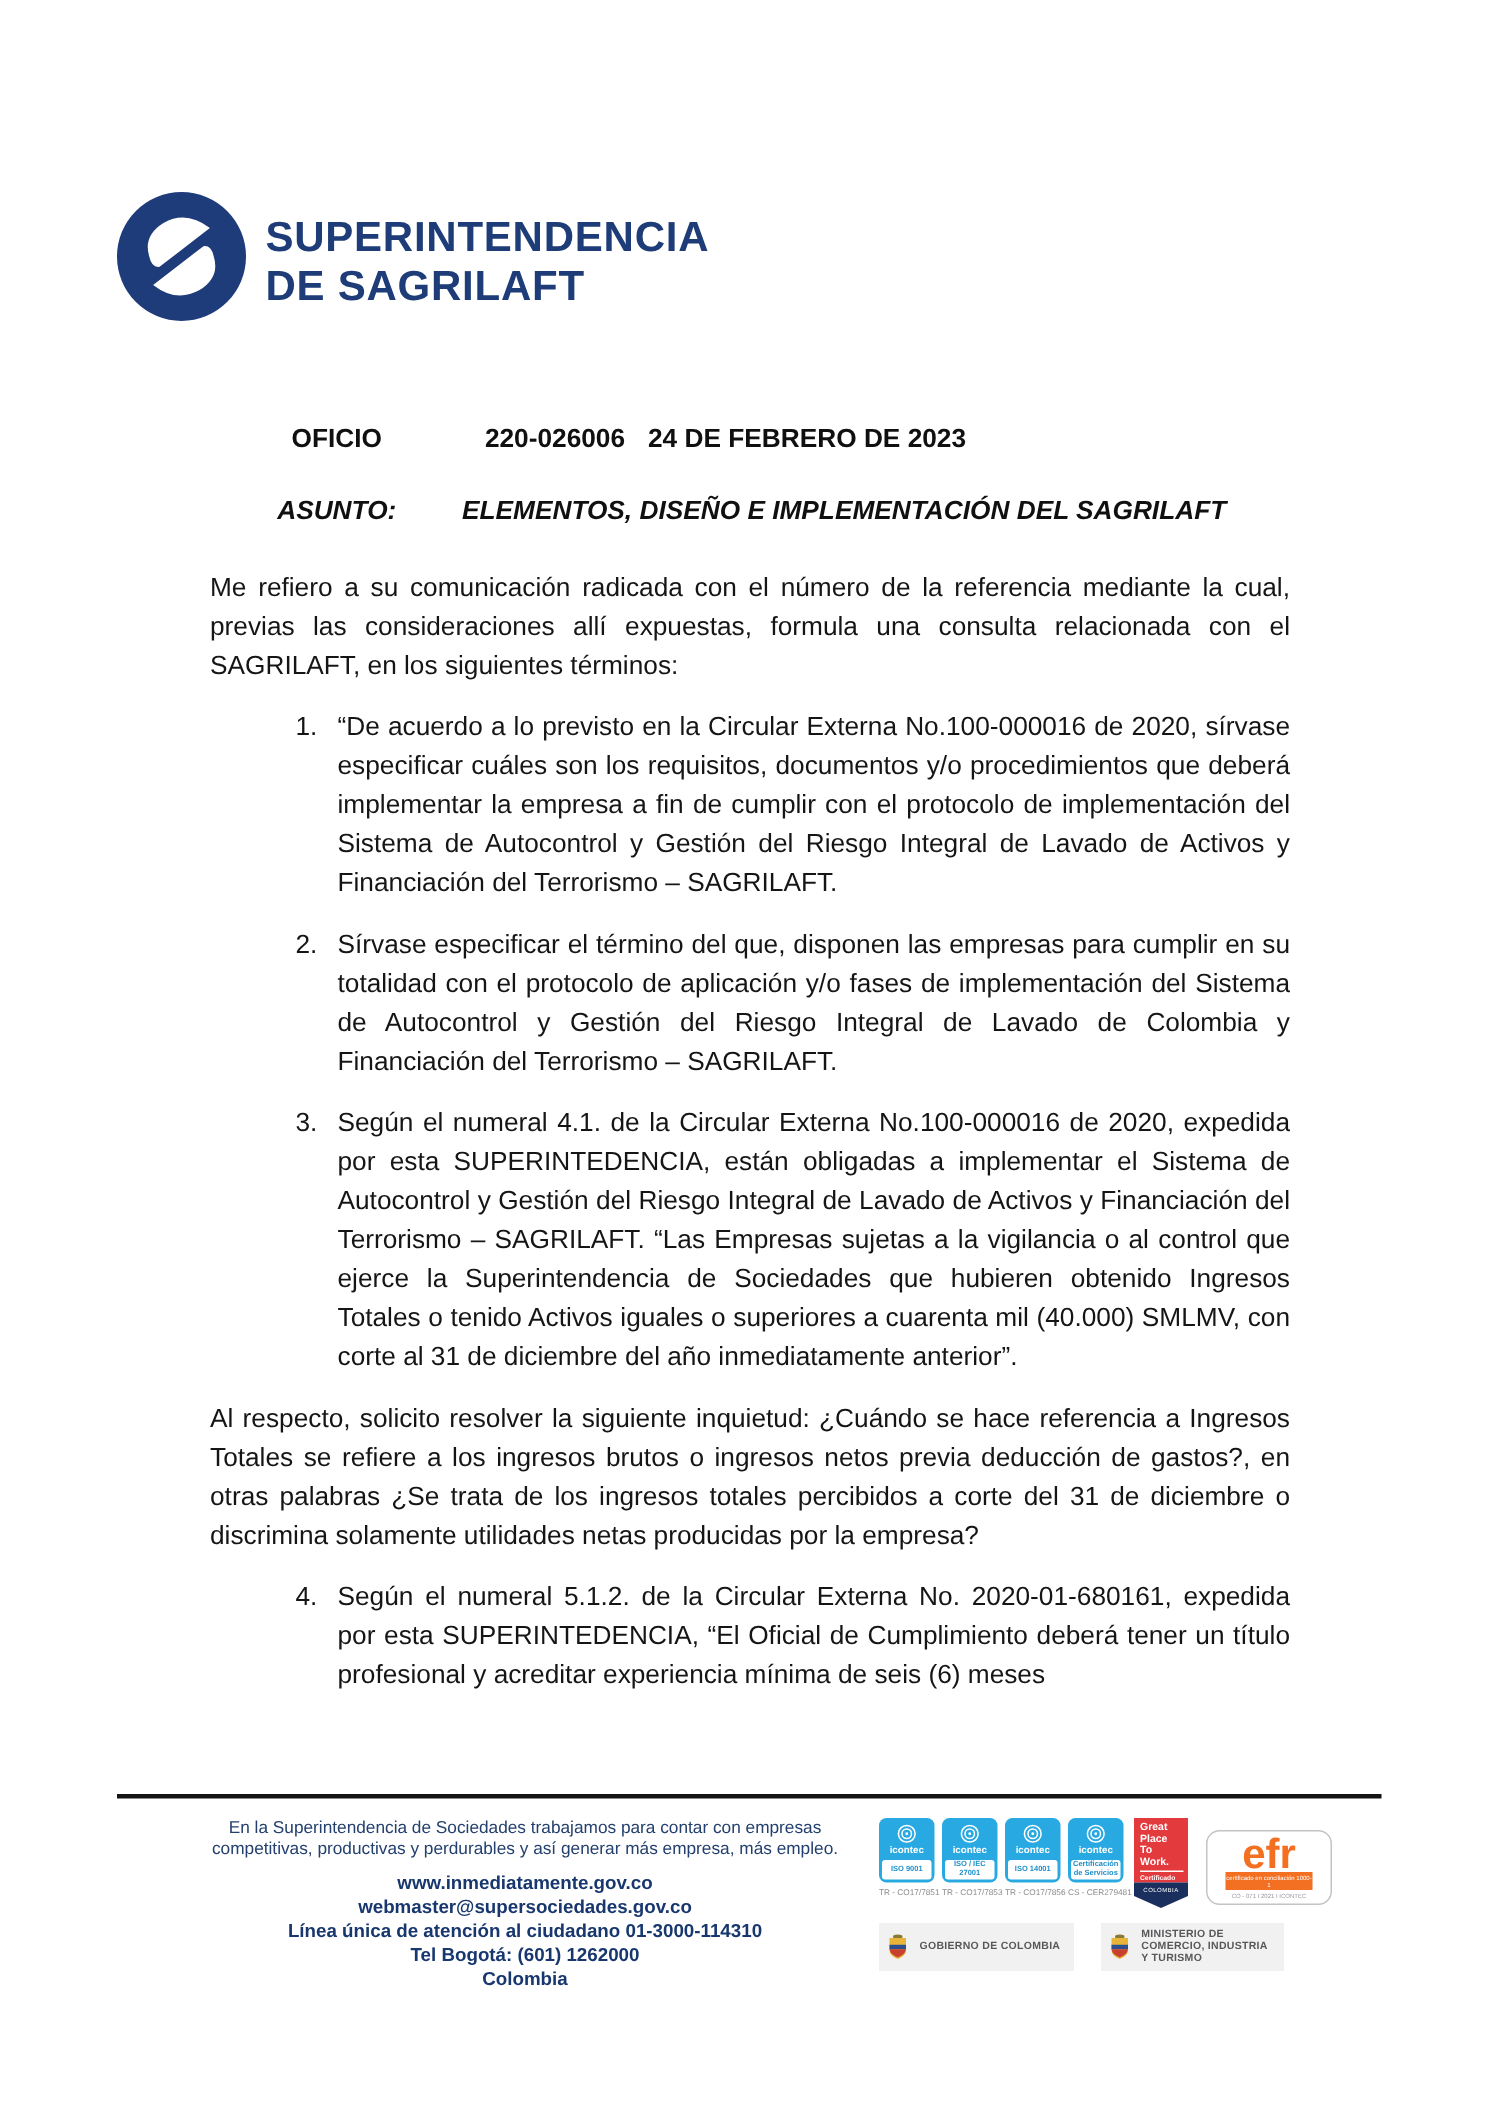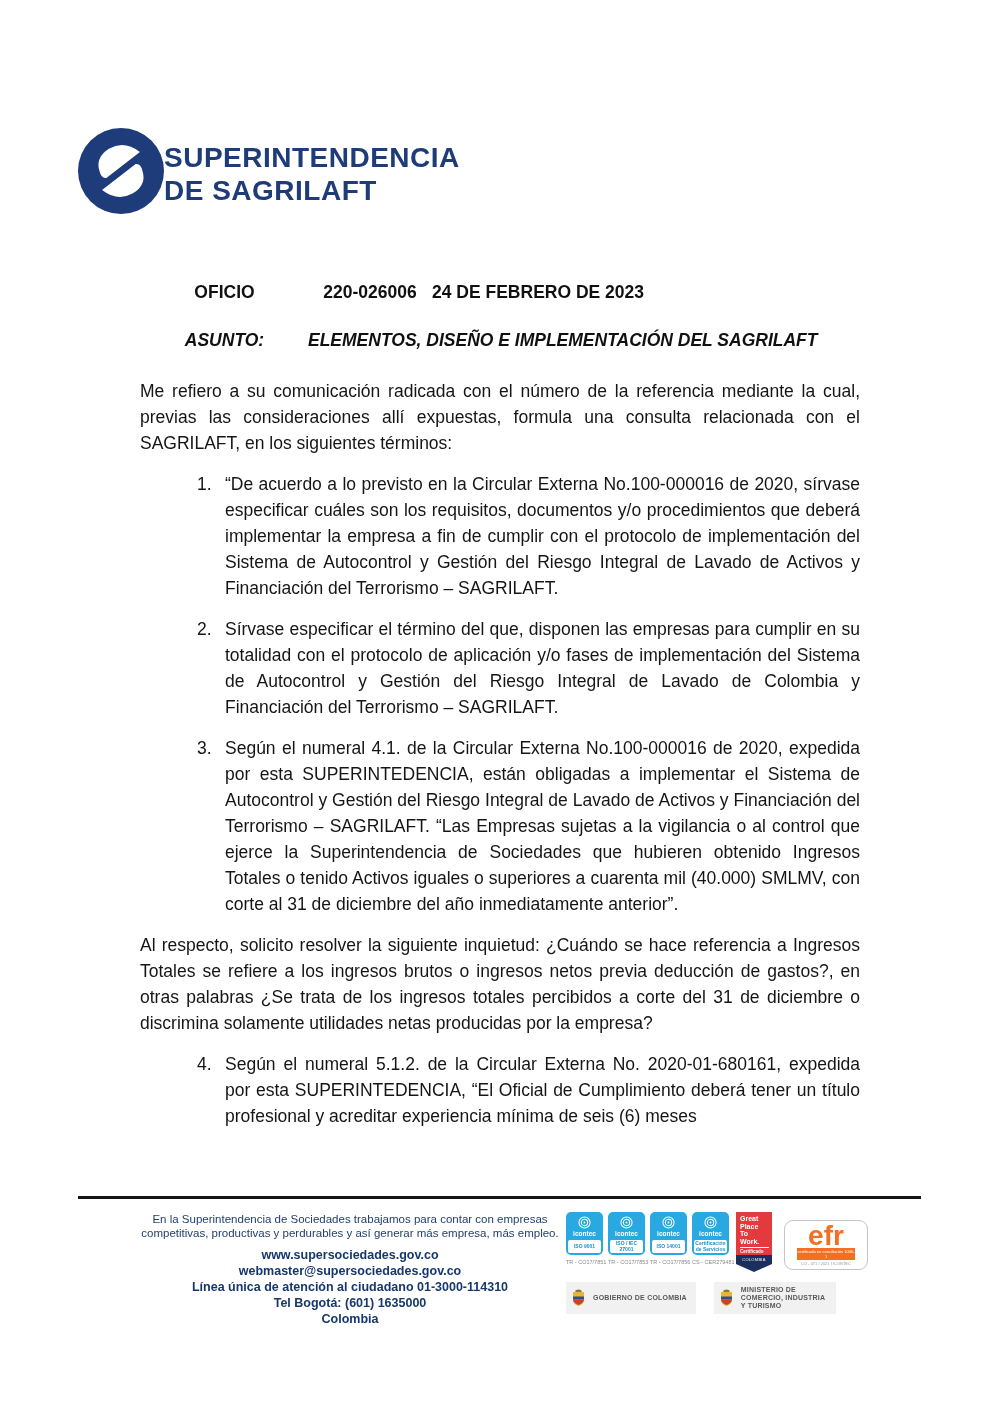--- a/index.html
+++ b/index.html
@@ -1,20 +1,20 @@
 <!DOCTYPE html>
 <html><head>
 <meta charset="utf-8">
 <style>
   html,body{margin:0;padding:0;background:#ffffff;}
   .page{position:relative;width:1000px;height:1415px;background:#ffffff;overflow:hidden;
         font-family:"Liberation Sans","DejaVu Sans",sans-serif;}
 
   
-  .brand{position:absolute;top:128px;left:78px;display:flex;align-items:flex-start;gap:0;}
+  .brand{position:absolute;top:128px;left:78px;display:flex;align-items:flex-start;gap:13px;}
   .brand-logo{width:86px;height:86px;display:block;}
   .brand-text{padding-top:13px;font-weight:bold;font-size:28px;line-height:33px;
               color:#1e3c78;letter-spacing:0.5px;}
 
   
   .doc-head{position:absolute;top:282px;left:141px;right:140px;
             font-weight:bold;font-size:17.5px;color:#101010;text-align:center;}
   .dh-row{display:flex;line-height:21px;}
   .dh-row.asunto{margin-top:27px;font-style:italic;}
   .dh-label{width:167px;flex:none;}
@@ -25,21 +25,21 @@
            font-size:17.5px;line-height:26px;color:#151515;text-align:justify;}
   .content p{margin:0 0 15px 0;}
   .li{display:flex;margin:0 0 15px 0;}
   .li-num{width:28px;margin-left:57px;flex:none;}
   .li-text{flex:1;text-align:justify;}
 
   .rule{position:absolute;top:1196px;left:78px;right:79px;height:0;
         border-top:3px solid #141414;}
 
   
-  .footer{position:absolute;top:1212px;left:0;width:1000px;display:flex;align-items:flex-start;}
+  .footer{position:absolute;top:1212px;left:0;width:1000px;display:flex;align-items:flex-start;gap:20px;}
   .f-left{width:420px;margin-left:140px;text-align:center;color:#24406e;}
   .f-tagline{font-size:11.5px;line-height:14px;}
   .f-bold{margin-top:7px;font-weight:bold;font-size:12.5px;line-height:16px;color:#17376e;}
 
   .f-right{margin-left:6px;width:310px;}
   .badge-row{display:flex;align-items:flex-start;gap:5px;}
   .ic-wrap{width:37px;flex:none;text-align:center;}
   .ic{background:#29a9e1;border-radius:5px;padding:3px 2px 2px 2px;}
   .ic-rings{display:block;margin:1px auto 0 auto;}
   .ic-name{color:#ffffff;font-weight:bold;font-size:6.5px;line-height:8px;margin:1px 0 2px 0;}
@@ -121,24 +121,24 @@
 
   <div class="rule"></div>
 
   <div class="footer">
     <div class="f-left">
       <div class="f-tagline">
         <div>En la Superintendencia de Sociedades trabajamos para contar con empresas</div>
         <div>competitivas, productivas y perdurables y así generar más empresa, más empleo.</div>
       </div>
       <div class="f-bold">
-        <div>www.supersociedades.gov.co</div>
+        <div>www.inmediatamente.gov.co</div>
         <div>webmaster@supersociedades.gov.co</div>
         <div>Línea única de atención al ciudadano 01-3000-114310</div>
-        <div>Tel Bogotá: (601) 1635000</div>
+        <div>Tel Bogotá: (601) 1262000</div>
         <div>Colombia</div>
       </div>
     </div>
 
     <div class="f-right">
       <div class="badge-row">
 
         <div class="ic-wrap">
           <div class="ic">
             <svg class="ic-rings" width="13" height="13" viewBox="0 0 14 14">

